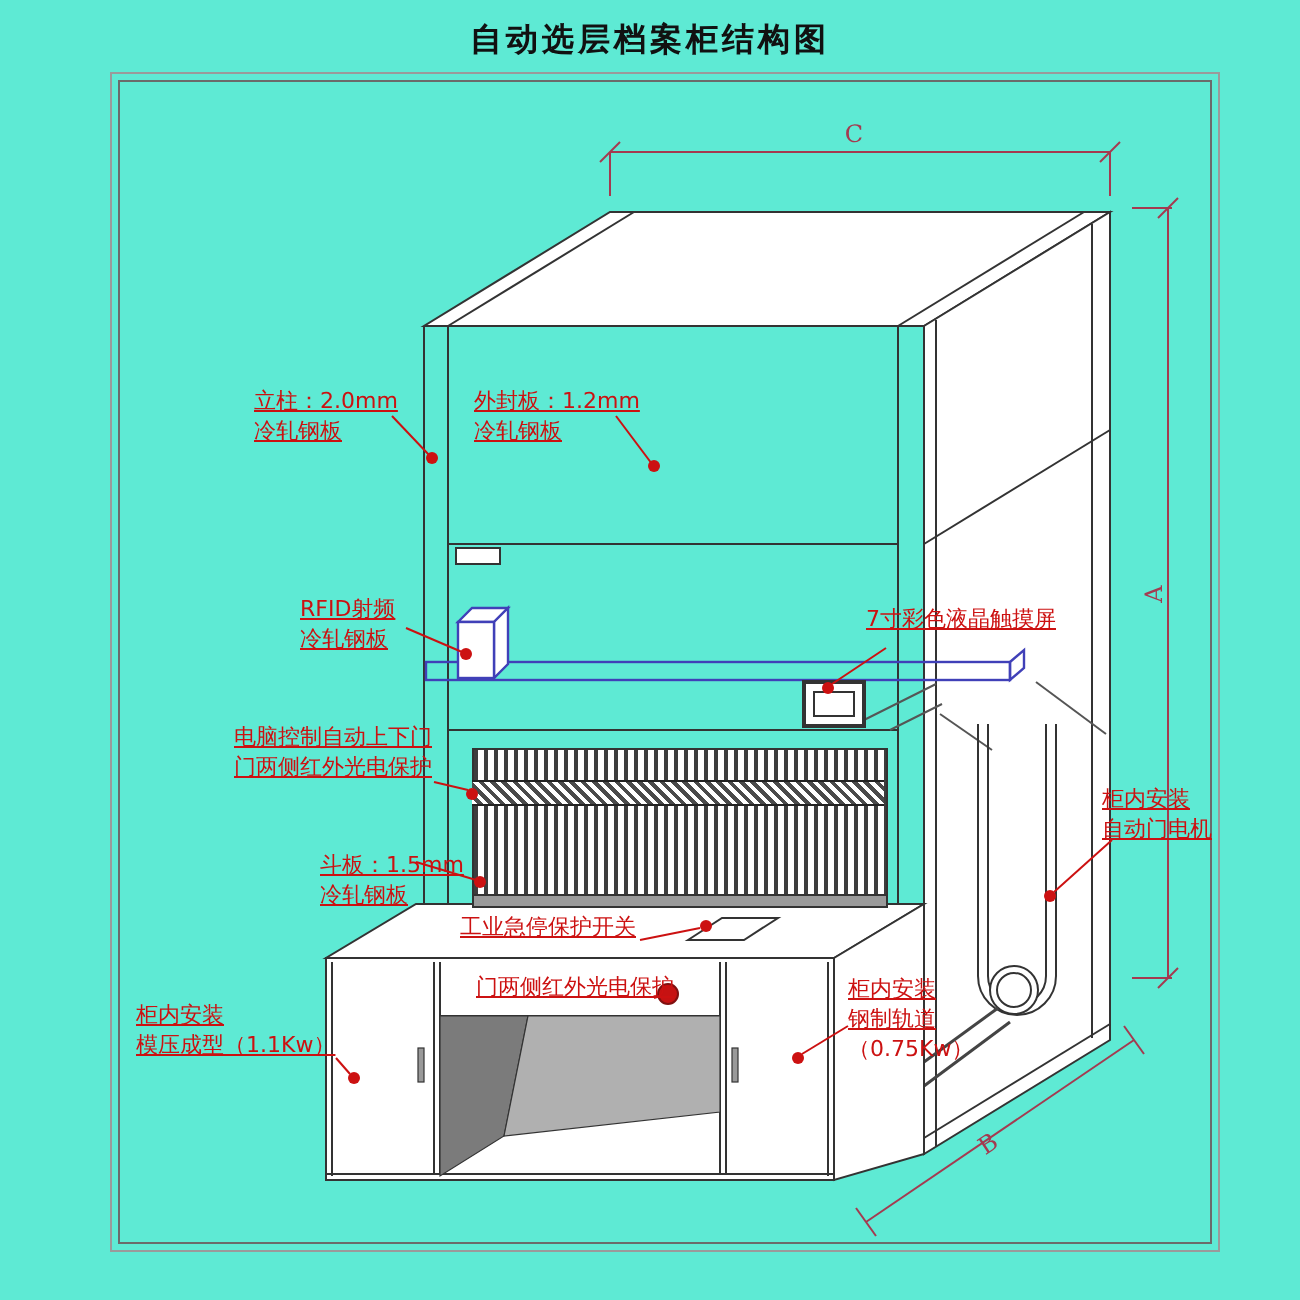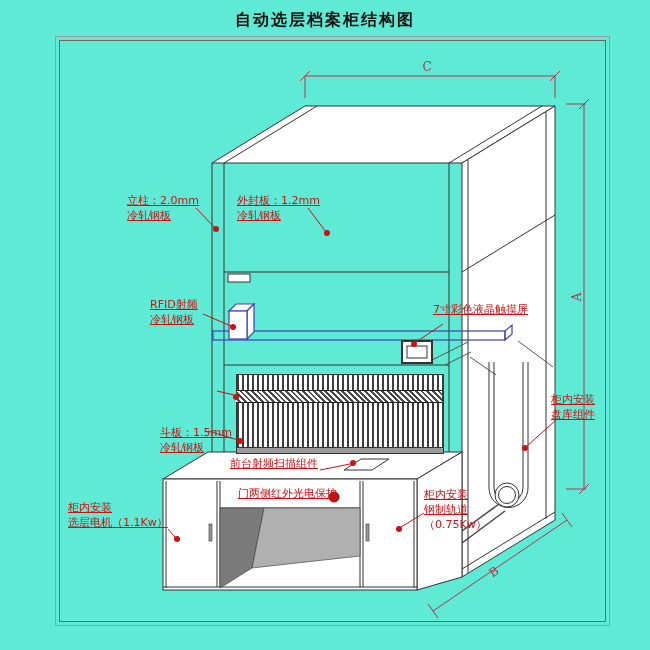--- a/index.html
+++ b/index.html
@@ -165,37 +165,41 @@
     <span>外封板：1.2mm</span>
     <span>冷轧钢板</span>
   </div>
   <div class="lbl" style="left:150px;top:297px">
     <span>RFID射频</span>
     <span>冷轧钢板</span>
   </div>
   <div class="lbl" style="left:433px;top:302px">
     <span>7寸彩色液晶触摸屏</span>
   </div>
+  <div class="lbl" style="left:117px;top:361px">
+    <span>电脑控制自动上下门</span>
+    <span>门两侧红外光电保护</span>
+  </div>
   <div class="lbl" style="left:160px;top:425px">
     <span>斗板：1.5mm</span>
     <span>冷轧钢板</span>
   </div>
   <div class="lbl" style="left:551px;top:392px">
     <span>柜内安装</span>
-    <span>盘库组件</span>
+    <span>自动门电机</span>
   </div>
   <div class="lbl" style="left:230px;top:456px">
-    <span>前台射频扫描组件</span>
+    <span>工业急停保护开关</span>
   </div>
   <div class="lbl" style="left:238px;top:486px">
     <span>门两侧红外光电保护</span>
   </div>
   <div class="lbl" style="left:68px;top:500px">
     <span>柜内安装</span>
-    <span>选层电机（1.1Kw）</span>
+    <span>模压成型（1.1Kw）</span>
   </div>
   <div class="lbl" style="left:424px;top:487px">
     <span>柜内安装</span>
     <span>钢制轨道</span>
     <span class="nounder">（0.75Kw）</span>
   </div>
 
 </div>
 
 </body></html>

